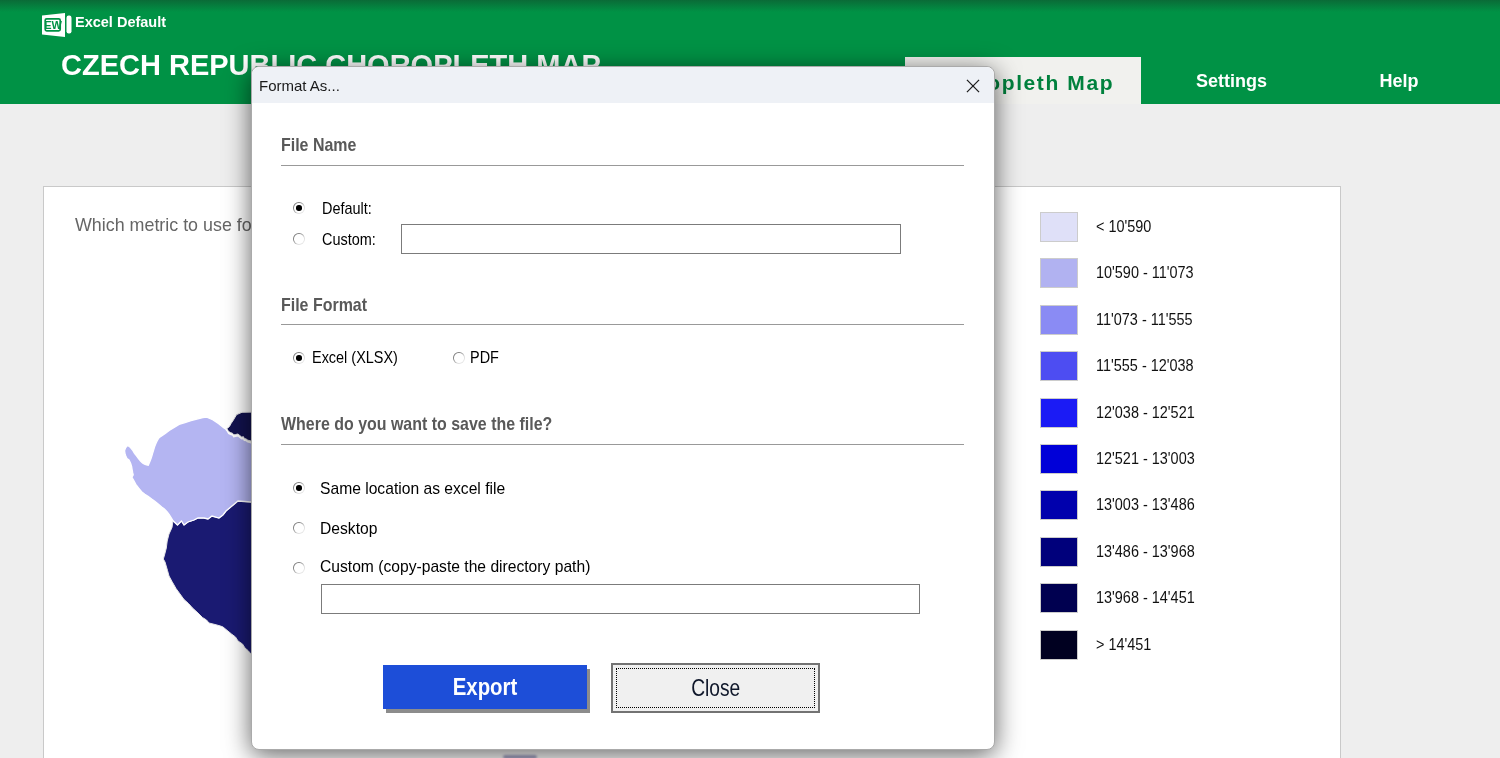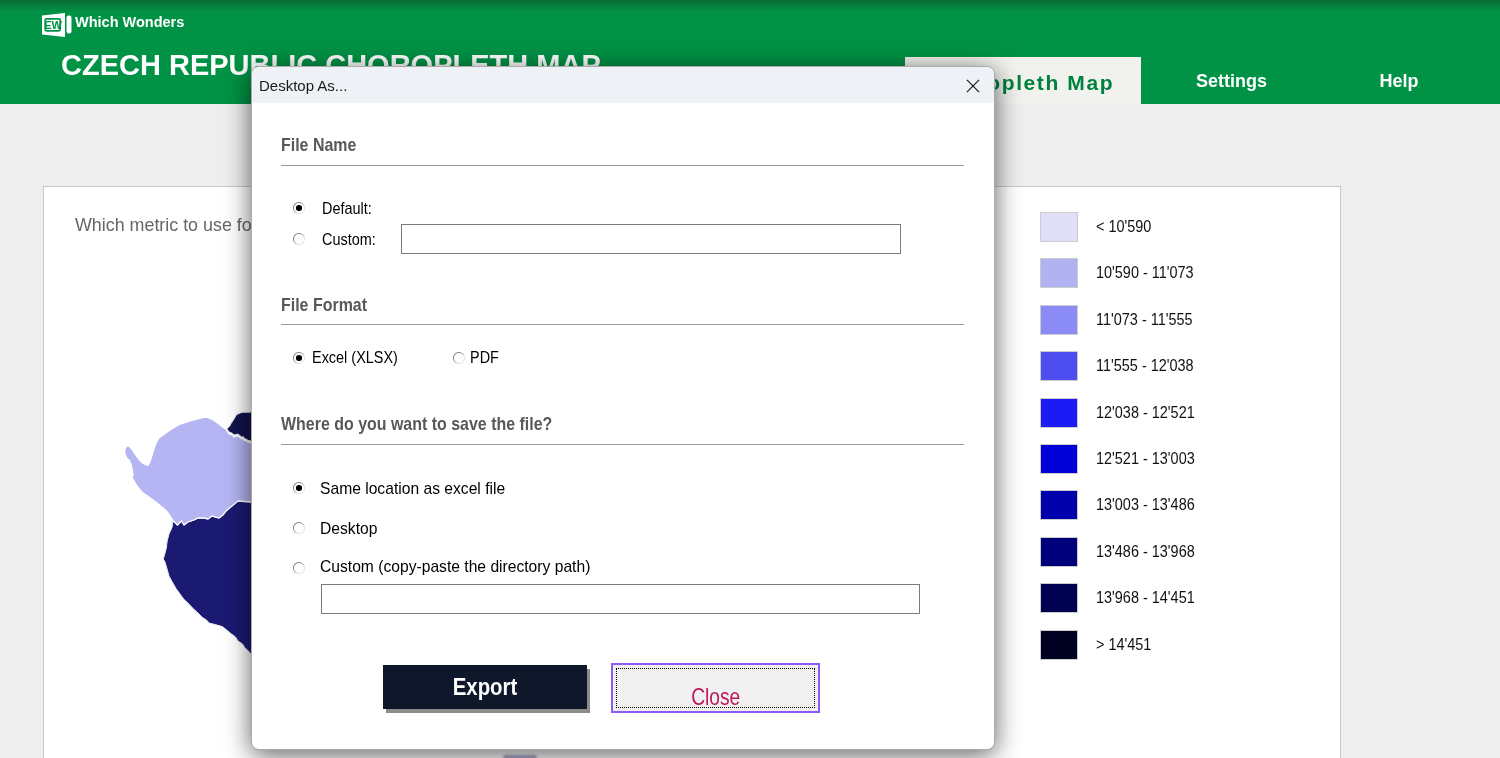--- a/index.html
+++ b/index.html
@@ -44,42 +44,42 @@
   .radio{position:absolute;width:12px;height:12px;border-radius:50%;
          background:linear-gradient(135deg,#5f5f5f 0%,#909090 40%,#d8d8d8 62%,#f5f5f5 100%);}
   .radio::before{content:"";position:absolute;left:1.3px;top:1.3px;width:9.4px;height:9.4px;
          border-radius:50%;background:#fff;}
   .radio.sel::after{content:"";position:absolute;left:3.2px;top:3.2px;width:5.6px;height:5.6px;
          border-radius:50%;background:#000;}
   .rlabel{position:absolute;font-size:17px;color:#000;white-space:nowrap;
           transform:scaleX(0.85);transform-origin:0 50%;}
   .tinput{position:absolute;background:#fff;border:1px solid #7b7b7b;box-sizing:border-box;}
 
-  #btnExport{position:absolute;left:131px;top:598px;width:204px;height:44px;background:#0f172a;
+  #btnExport{position:absolute;left:131px;top:598px;width:204px;height:44px;background:#1d4ed8;
              color:#fff;font-size:24px;font-weight:700;display:flex;align-items:center;justify-content:center;
              box-shadow:3px 4px 0 #8c8c8c;}
   #btnClose{position:absolute;left:359px;top:596px;width:209px;height:50px;background:#f0f0f0;
-            border:2px solid #8b5cf6;box-sizing:border-box;
-            display:flex;align-items:flex-end;justify-content:center;font-size:24px;color:#be185d;}
+            border:2px solid #737373;box-sizing:border-box;
+            display:flex;align-items:center;justify-content:center;font-size:24px;color:#0f172a;}
   #btnClose::before{content:"";position:absolute;left:3px;top:3px;right:3px;bottom:3px;
             border:1px dotted #000;}
 </style>
 </head>
 <body>
 <div id="page">
 
   <div id="header">
     <div id="logo">
       <svg width="32" height="26" viewBox="0 0 32 26" style="position:absolute;left:-1px;top:0">
         <path d="M1,3.5 L24,1 L24,25 L1,22.5 Z" fill="#fff"></path>
         <rect x="25.5" y="3.5" width="5" height="18" rx="2.2" fill="#fff"></rect>
         <rect x="4.2" y="6.8" width="15" height="12" rx="1.5" fill="none" stroke="#009245" stroke-width="1.7"></rect>
         <text x="12" y="16.8" font-size="11" font-weight="bold" fill="#009245" text-anchor="middle" font-family="Liberation Sans,sans-serif">EW</text>
       </svg>
-      <span id="logotext">Which Wonders</span>
+      <span id="logotext">Excel Default</span>
     </div>
     <div id="h1">CZECH REPUBLIC CHOROPLETH MAP</div>
     <div id="tabs">
       <div class="tab" id="tab1">Choropleth Map</div>
       <div class="tab" id="tab3">Help</div>
       <div class="tab" id="tab2">Settings</div>
     </div>
   </div>
 
   <div id="card"></div>
@@ -107,21 +107,21 @@
   <div class="sw" style="top:490px;background:#0000ad"></div>
     <div class="lt" style="top:490px">13'003 - 13'486</div>
   <div class="sw" style="top:537px;background:#00007b"></div>
     <div class="lt" style="top:537px">13'486 - 13'968</div>
   <div class="sw" style="top:583px;background:#000050"></div>
     <div class="lt" style="top:583px">13'968 - 14'451</div>
   <div class="sw" style="top:630px;background:#000020"></div>
     <div class="lt" style="top:630px">&gt; 14'451</div>
 
   <div id="dialog">
-    <div id="titlebar">Desktop As...</div>
+    <div id="titlebar">Format As...</div>
     <svg id="closex" viewBox="0 0 15 15">
       <line x1="1" y1="1" x2="14" y2="14" stroke="#1a1a1a" stroke-width="1.3"></line>
       <line x1="14" y1="1" x2="1" y2="14" stroke="#1a1a1a" stroke-width="1.3"></line>
     </svg>
 
     <div class="sechead" style="top:67px">File Name</div>
     <div class="hr" style="top:98px"></div>
     <div class="radio sel" style="left:41px;top:135px"></div>
     <div class="rlabel" style="left:70px;top:132px">Default:</div>
     <div class="radio" style="left:41px;top:166px"></div>

